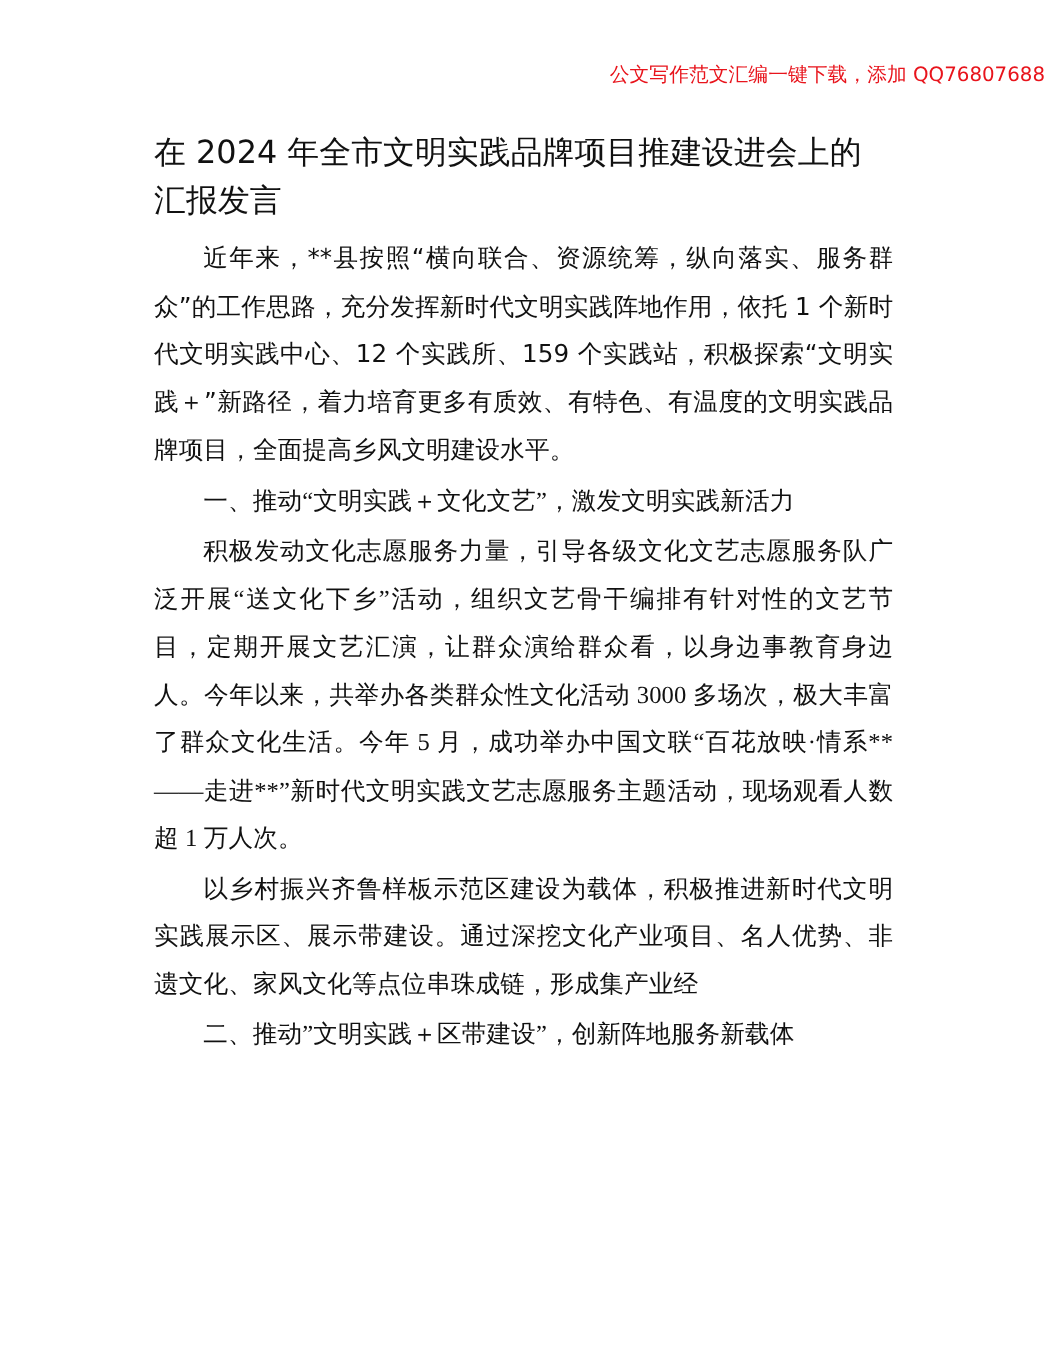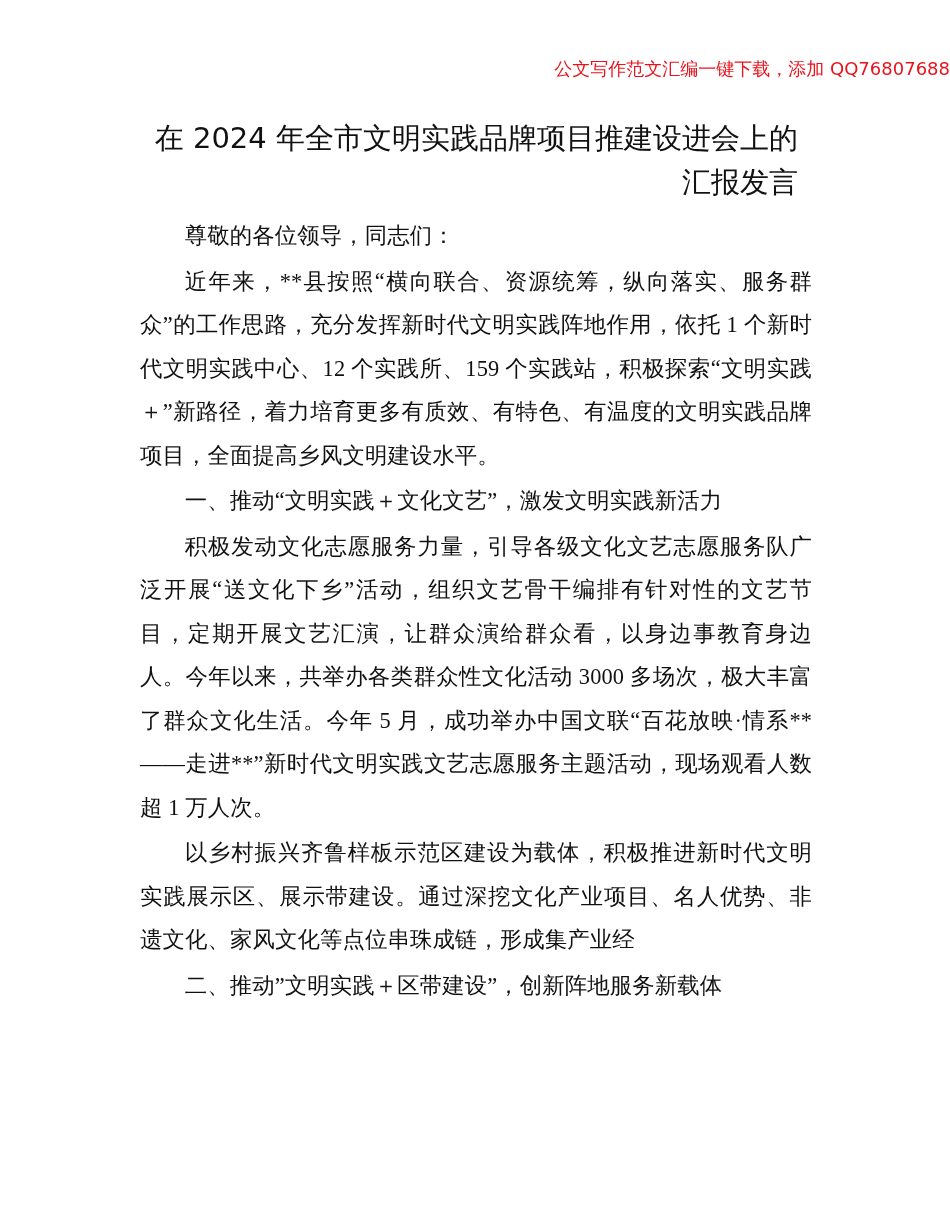--- a/index.html
+++ b/index.html
@@ -30,24 +30,24 @@
     text-align: right;
     font-size: 18px;
     line-height: 26px;
     color: #e8141c;
     text-decoration: none;
     cursor: pointer;
   }
   .doc-title {
     position: absolute;
     top: 116px;
-    left: 128px;
+    left: 140px;
     width: 670px;
     margin: 0;
-    text-align: right;
+    text-align: left;
     font-size: 29px;
     font-weight: normal;
     line-height: 44px;
     color: #111111;
   }
   .doc-body {
     position: absolute;
     top: 214px;
     left: 140px;
     width: 672px;
@@ -75,21 +75,20 @@
 </head>
 <body>
 
 <div class="page">
 
   <a class="header-link">公文写作范文汇编一键下载，添加 QQ76807688</a>
 
   <h1 class="doc-title">在 2024 年全市文明实践品牌项目推建设进会上的汇报发言</h1>
 
   <div class="doc-body">
-    <p class="para salutation">尊敬的各位领导，同志们：</p>
     <p class="para">近年来，**县按照“横向联合、资源统筹，纵向落实、服务群众”的工作思路，充分发挥新时代文明实践阵地作用，依托 1 个新时代文明实践中心、12 个实践所、159 个实践站，积极探索“文明实践＋”新路径，着力培育更多有质效、有特色、有温度的文明实践品牌项目，全面提高乡风文明建设水平。</p>
     <p class="para heading">一、推动“文明实践＋文化文艺”，激发文明实践新活力</p>
     <p class="para">积极发动文化志愿服务力量，引导各级文化文艺志愿服务队广泛开展“送文化下乡”活动，组织文艺骨干编排有针对性的文艺节目，定期开展文艺汇演，让群众演给群众看，以身边事教育身边人。今年以来，共举办各类群众性文化活动 3000 多场次，极大丰富了群众文化生活。今年 5 月，成功举办中国文联“百花放映·情系**——走进**”新时代文明实践文艺志愿服务主题活动，现场观看人数超 1 万人次。</p>
     <p class="para">以乡村振兴齐鲁样板示范区建设为载体，积极推进新时代文明实践展示区、展示带建设。通过深挖文化产业项目、名人优势、非遗文化、家风文化等点位串珠成链，形成集产业经</p>
     <p class="para heading">二、推动”文明实践＋区带建设”，创新阵地服务新载体</p>
   </div>
 
 </div>
 
 </body></html>

